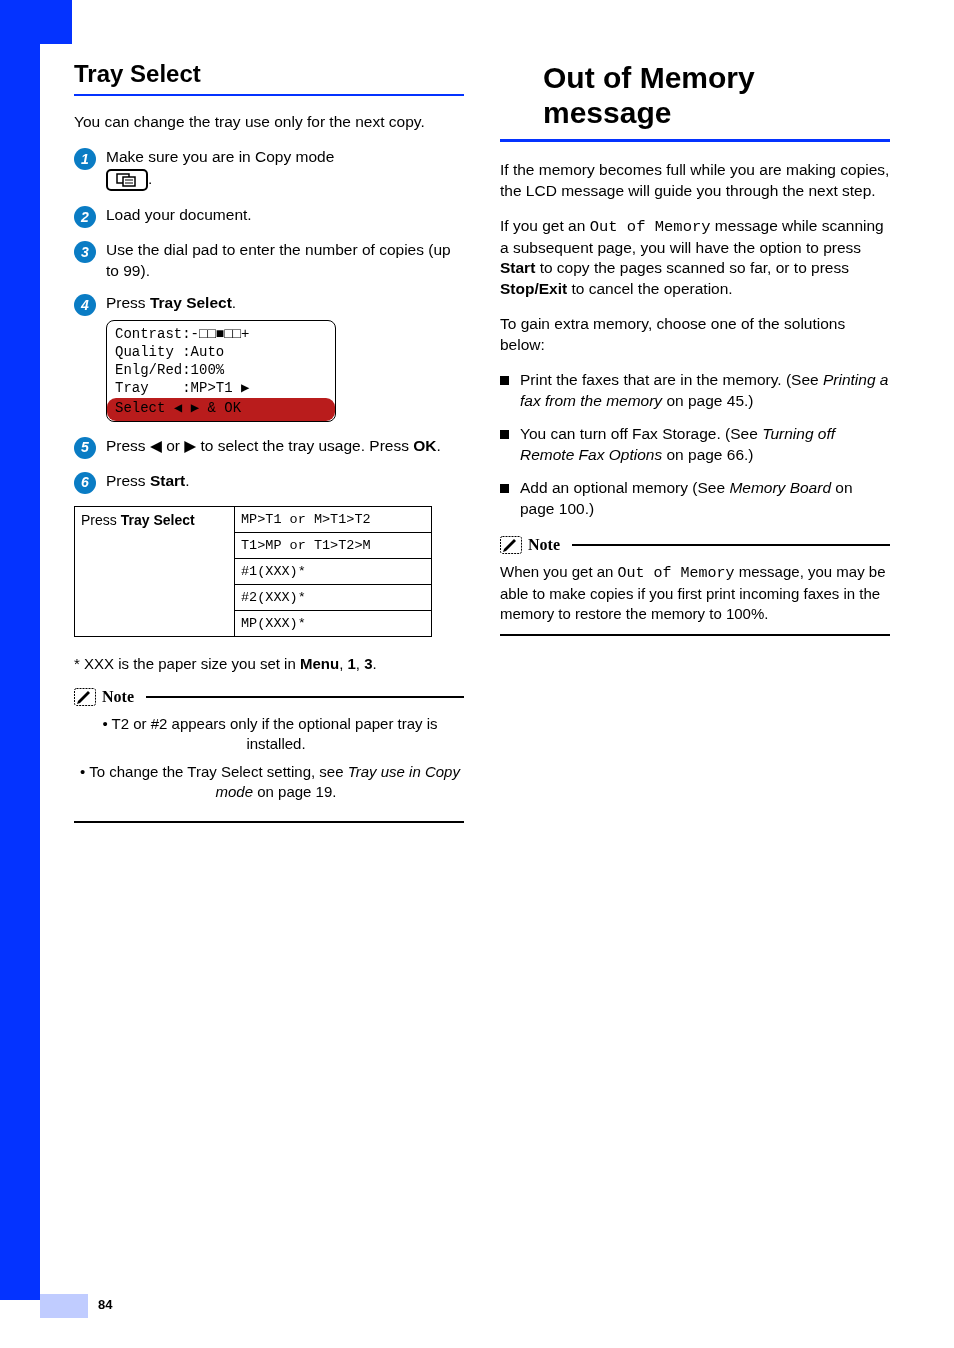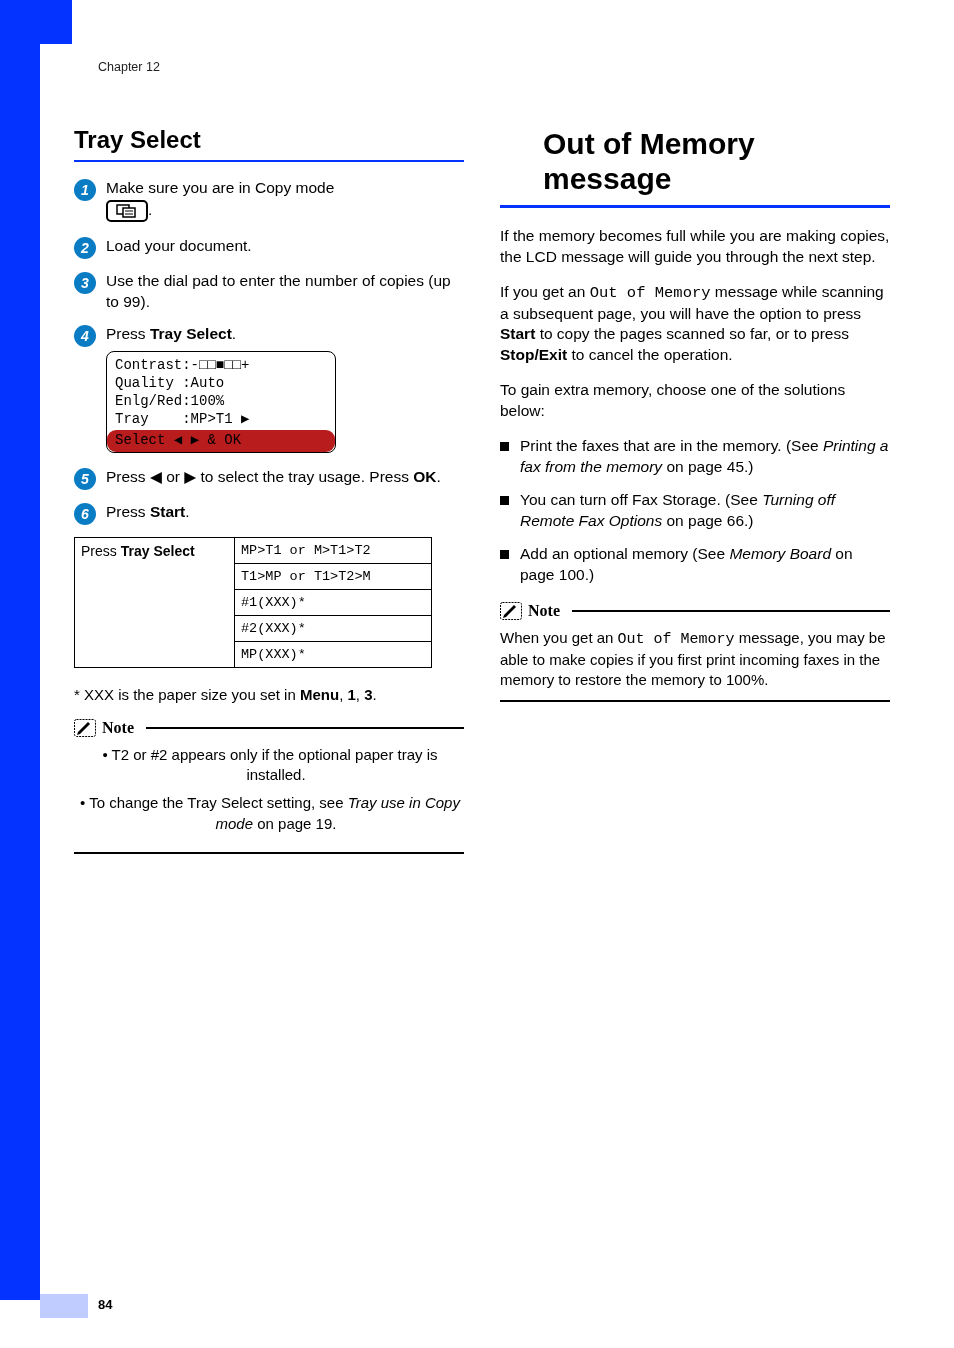--- a/index.html
+++ b/index.html
@@ -204,28 +204,28 @@
   }
 </style>
 </head>
 <body>
 
 <div class="page">
   <div class="blue-vbar"></div>
   <div class="blue-topstrip"></div>
 
   <div class="content">
-    <div class="chapter">Chapter 12</div>
 
     <div class="cols">
 
       <div class="col col-l">
         <h2 class="section-title">Tray Select</h2>
         <div class="section-rule"></div>
 
+        <p class="body">You can change the tray use only for the next copy.</p>
 
         <ul class="steps">
           <li>
             <span class="num">1</span>
             <span class="step-text">
               <span>Make sure you are in Copy mode </span><br>
               <span class="copy-btn">
                 <svg viewBox="0 0 24 14">
                   <rect x="2" y="1" width="12" height="9" fill="none" stroke="#000" stroke-width="1.5"></rect>
                   <rect x="8" y="4" width="12" height="9" fill="#fff" stroke="#000" stroke-width="1.5"></rect>

